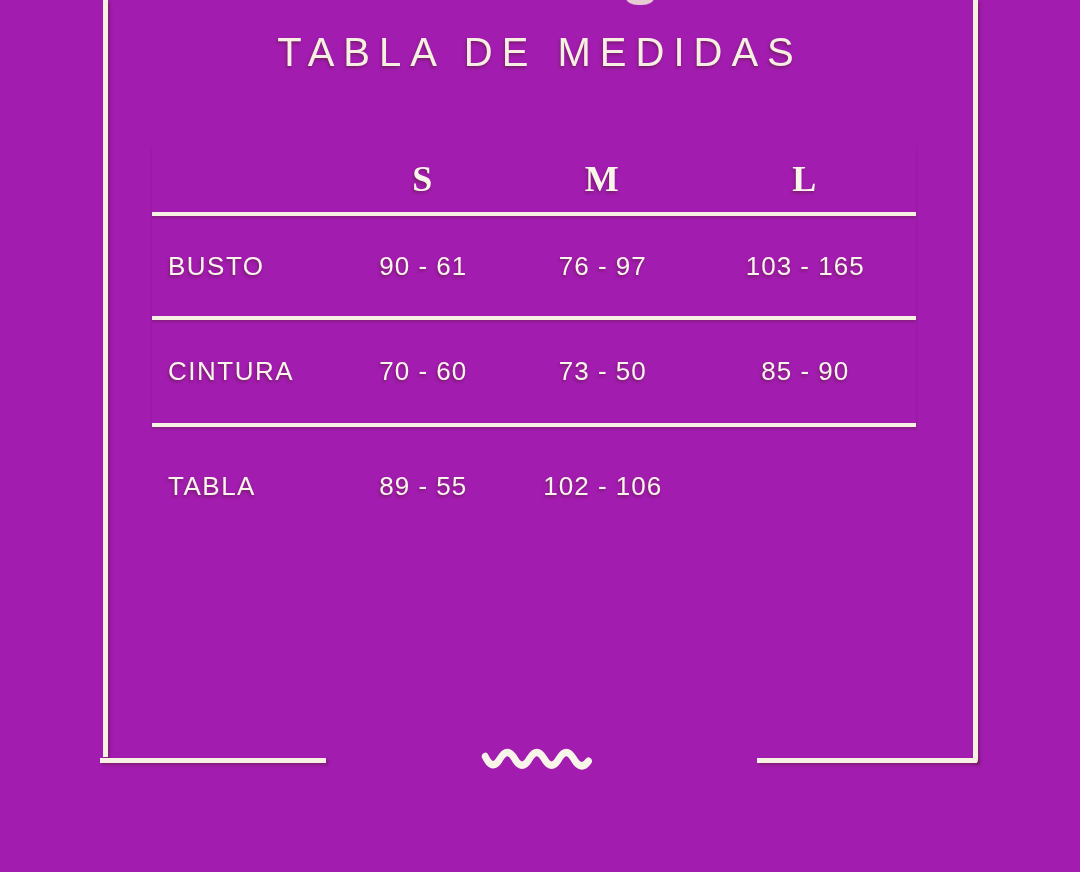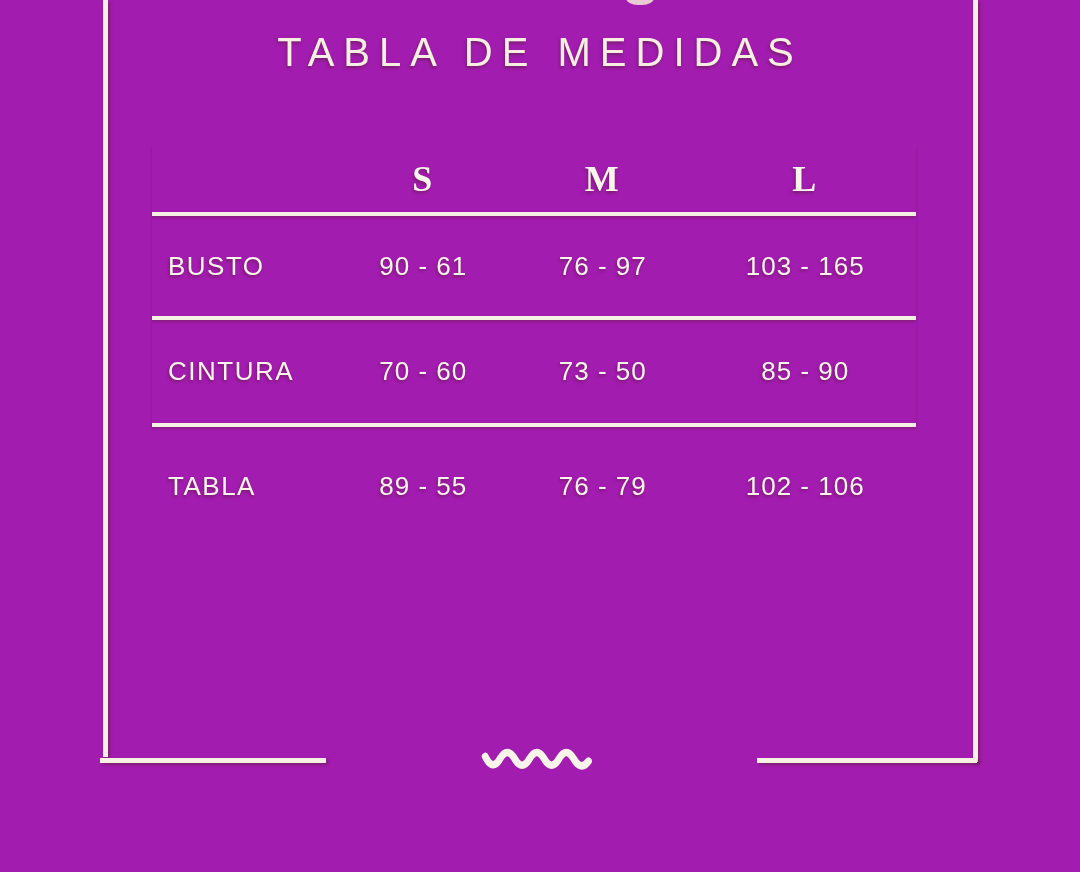--- a/index.html
+++ b/index.html
@@ -137,18 +137,17 @@
     <div class="trow r2">
       <div class="cell rowlabel">CINTURA</div>
       <div class="cell">70 - 60</div>
       <div class="cell">73 - 50</div>
       <div class="cell">85 - 90</div>
     </div>
 
     <div class="trow r3">
       <div class="cell rowlabel">TABLA</div>
       <div class="cell">89 - 55</div>
-      <div class="cell">76 - 79</div>
       <div class="cell">102 - 106</div>
     </div>
 
   </div>
 </div>
 
 </body></html>

